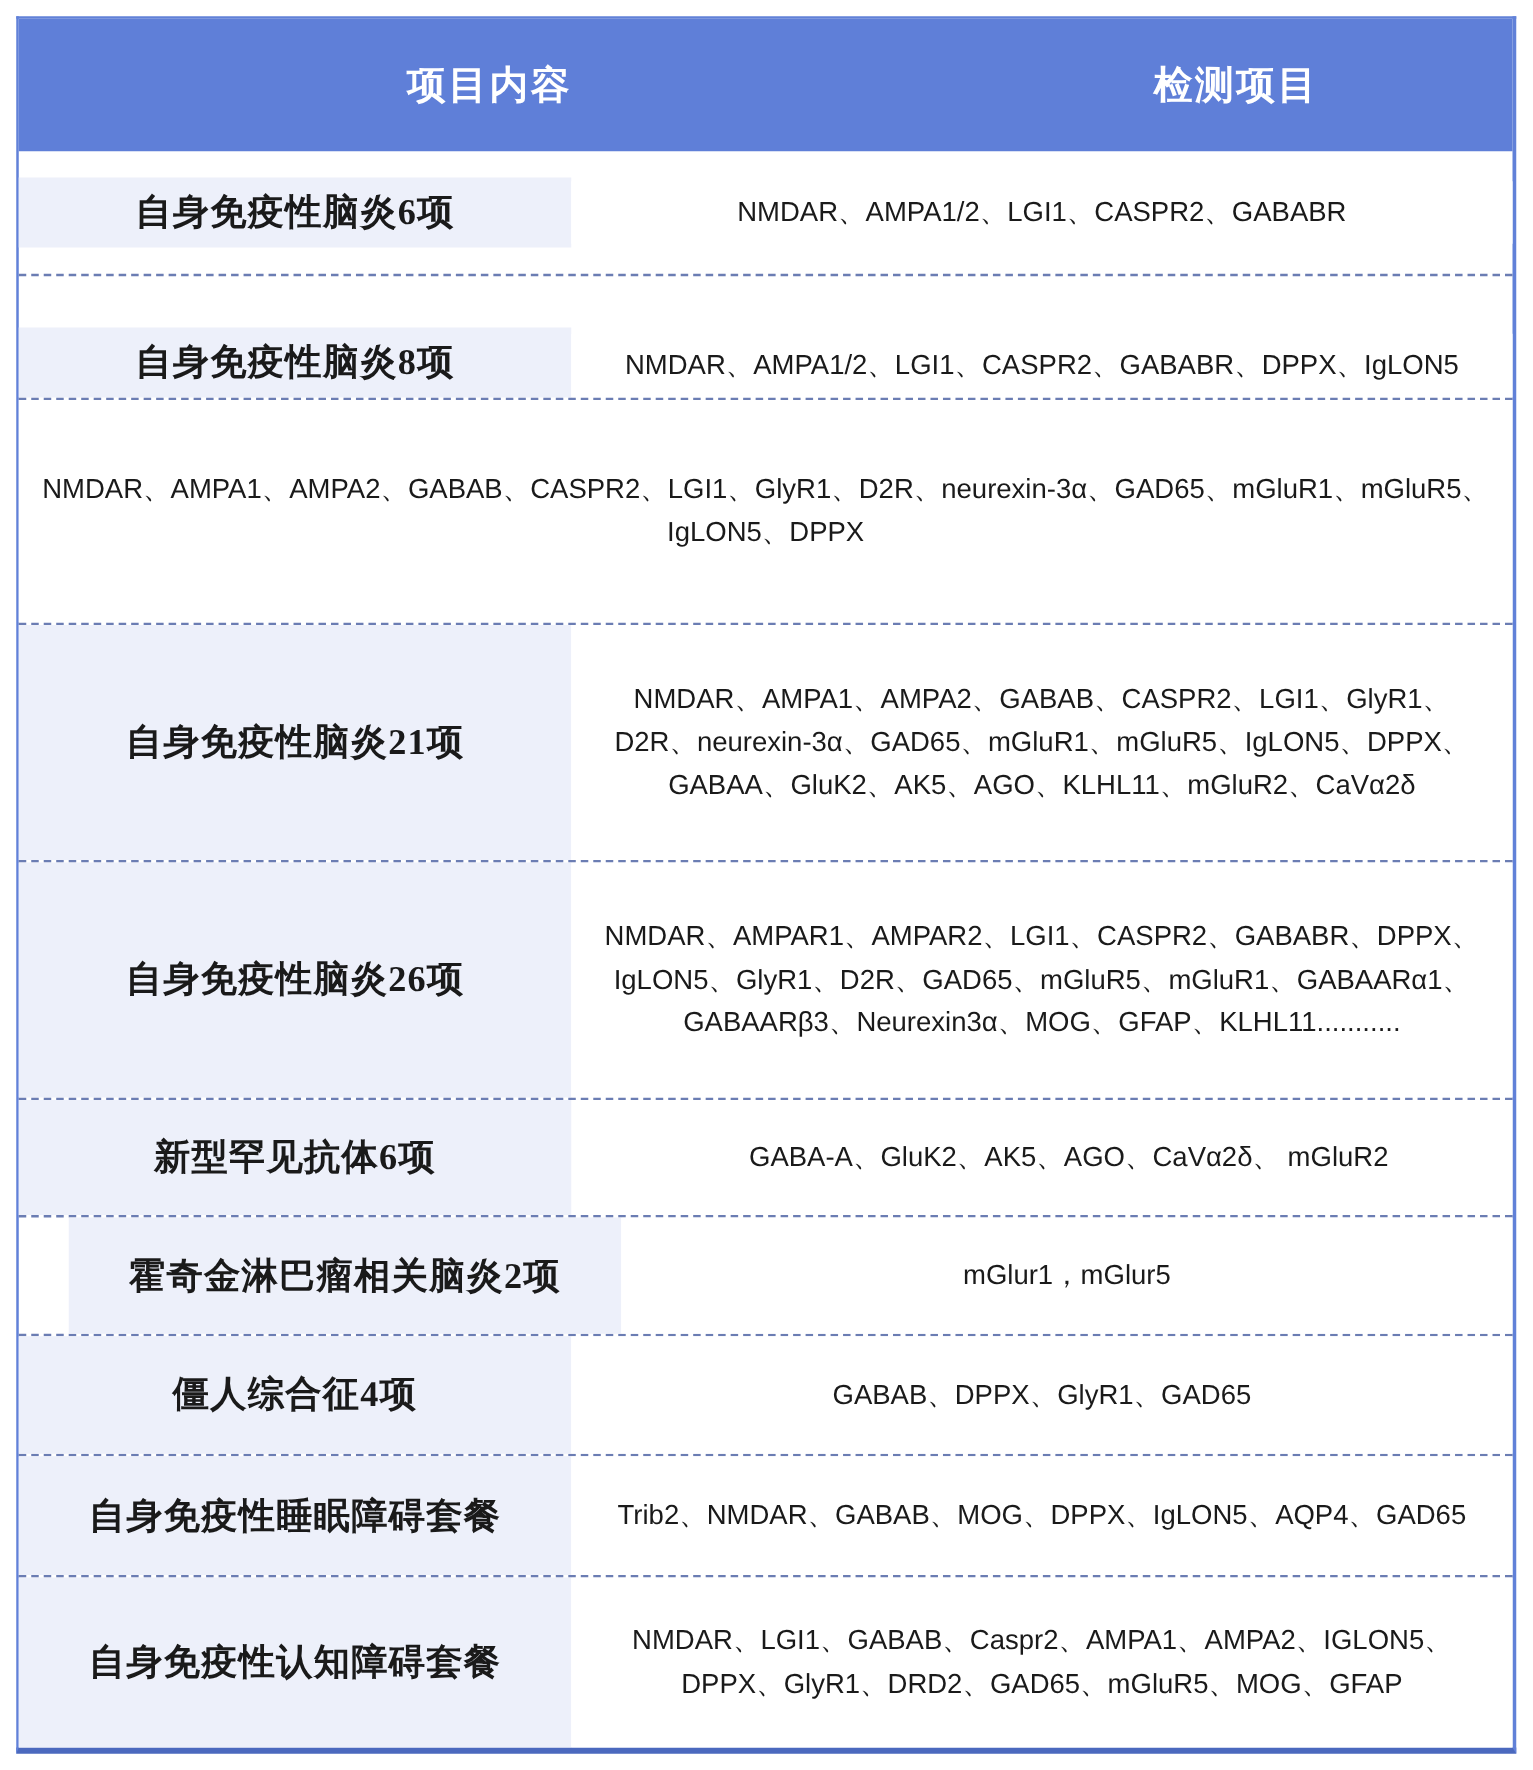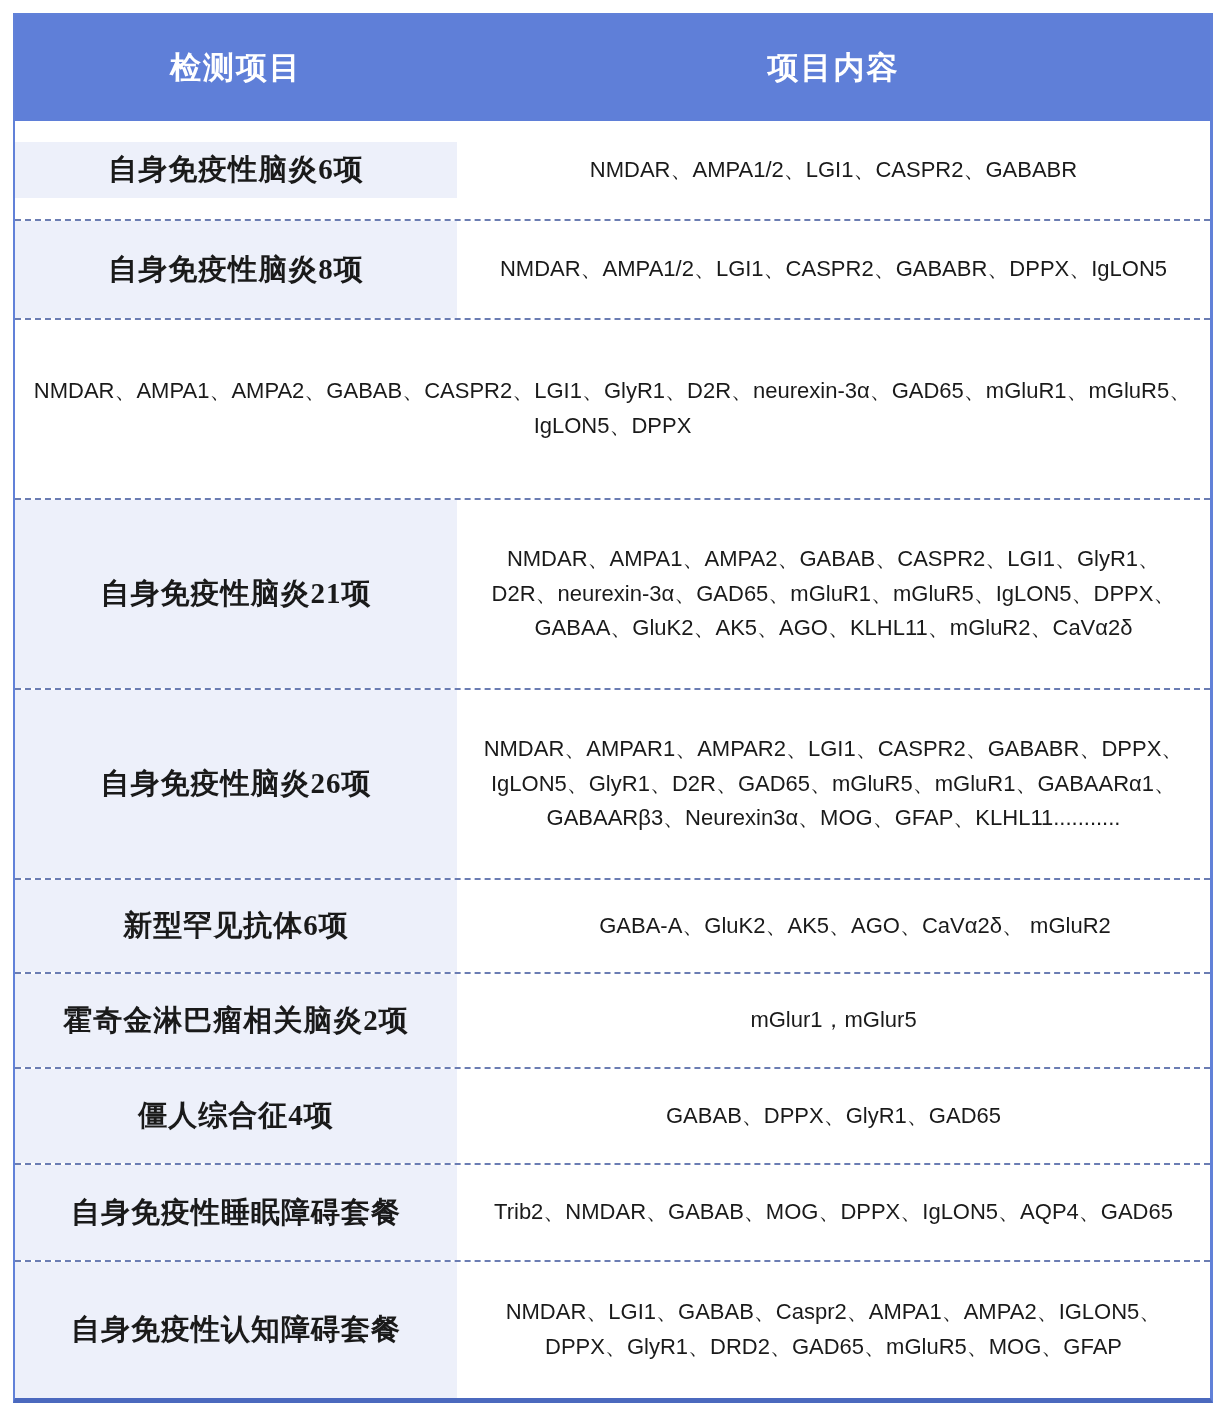--- a/index.html
+++ b/index.html
@@ -62,30 +62,30 @@
     font-size:22px;
     line-height:1.58;
     padding:8px 18px;
   }
 </style>
 </head>
 <body>
 
 <div class="panel-table">
   <div class="header-row">
+    <div class="header-cell col-content">项目内容</div>
     <div class="header-cell col-item">检测项目</div>
-    <div class="header-cell col-content">项目内容</div>
   </div>
   <div id="table-body">
   <div class="row" style="min-height: 98px; align-items: center;">
     <div class="cell col-item">自身免疫性脑炎6项</div>
     <div class="cell col-content">NMDAR、AMPA1/2、LGI1、CASPR2、GABABR</div>
   </div>
 
-  <div class="row" style="min-height: 99px;">
+  <div class="row" style="min-height: 99px; align-items: flex-end;">
     <div class="cell col-item">自身免疫性脑炎8项</div>
     <div class="cell col-content">NMDAR、AMPA1/2、LGI1、CASPR2、GABABR、DPPX、IgLON5</div>
   </div>
 
   <div class="row" style="min-height: 180px;">
     <div class="cell col-content">NMDAR、AMPA1、AMPA2、GABAB、CASPR2、LGI1、GlyR1、D2R、neurexin-3α、GAD65、mGluR1、mGluR5、IgLON5、DPPX</div>
   </div>
 
   <div class="row" style="min-height: 190px;">
     <div class="cell col-item">自身免疫性脑炎21项</div>
@@ -95,21 +95,21 @@
   <div class="row" style="min-height: 190px;">
     <div class="cell col-item">自身免疫性脑炎26项</div>
     <div class="cell col-content">NMDAR、AMPAR1、AMPAR2、LGI1、CASPR2、GABABR、DPPX、IgLON5、GlyR1、D2R、GAD65、mGluR5、mGluR1、GABAARα1、GABAARβ3、Neurexin3α、MOG、GFAP、KLHL11...........</div>
   </div>
 
   <div class="row" style="min-height: 94px; gap: 43px;">
     <div class="cell col-item">新型罕见抗体6项</div>
     <div class="cell col-content">GABA-A、GluK2、AK5、AGO、CaVα2δ、 mGluR2</div>
   </div>
 
-  <div class="row" style="min-height: 95px;">
+  <div class="row" style="min-height: 95px; padding-left: 40px;">
     <div class="cell col-item">霍奇金淋巴瘤相关脑炎2项</div>
     <div class="cell col-content">mGlur1，mGlur5</div>
   </div>
 
   <div class="row" style="min-height: 96px;">
     <div class="cell col-item">僵人综合征4项</div>
     <div class="cell col-content">GABAB、DPPX、GlyR1、GAD65</div>
   </div>
 
   <div class="row" style="min-height: 97px;">

